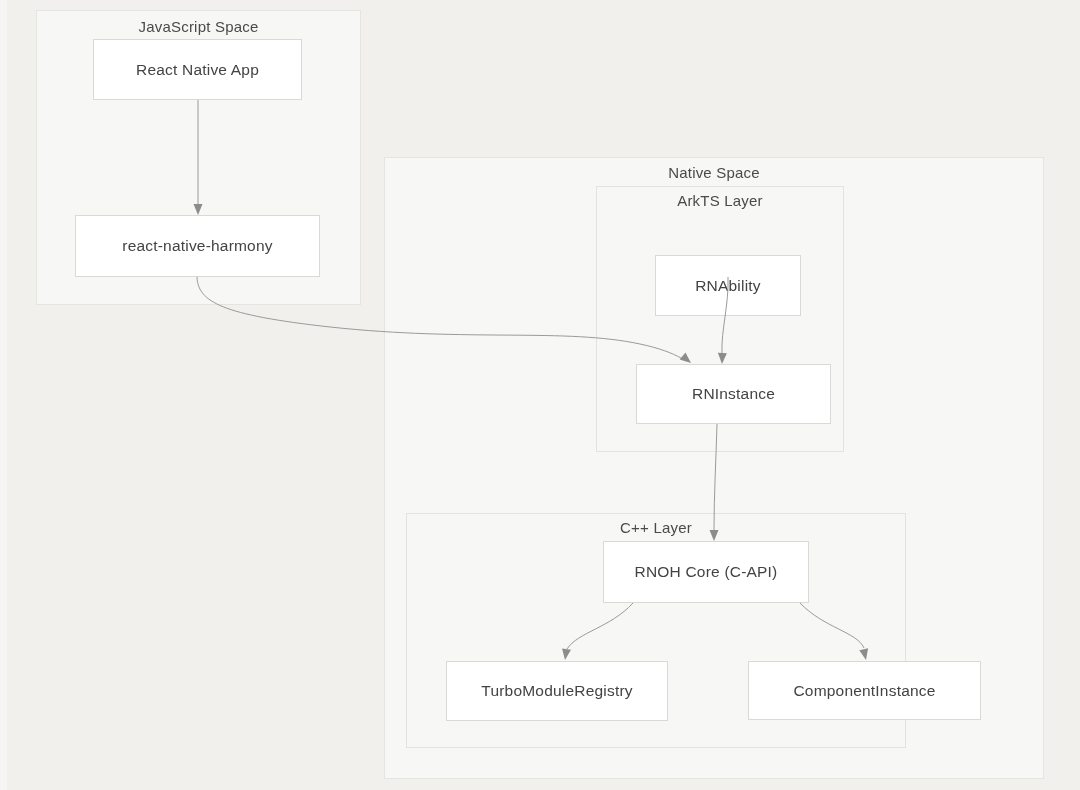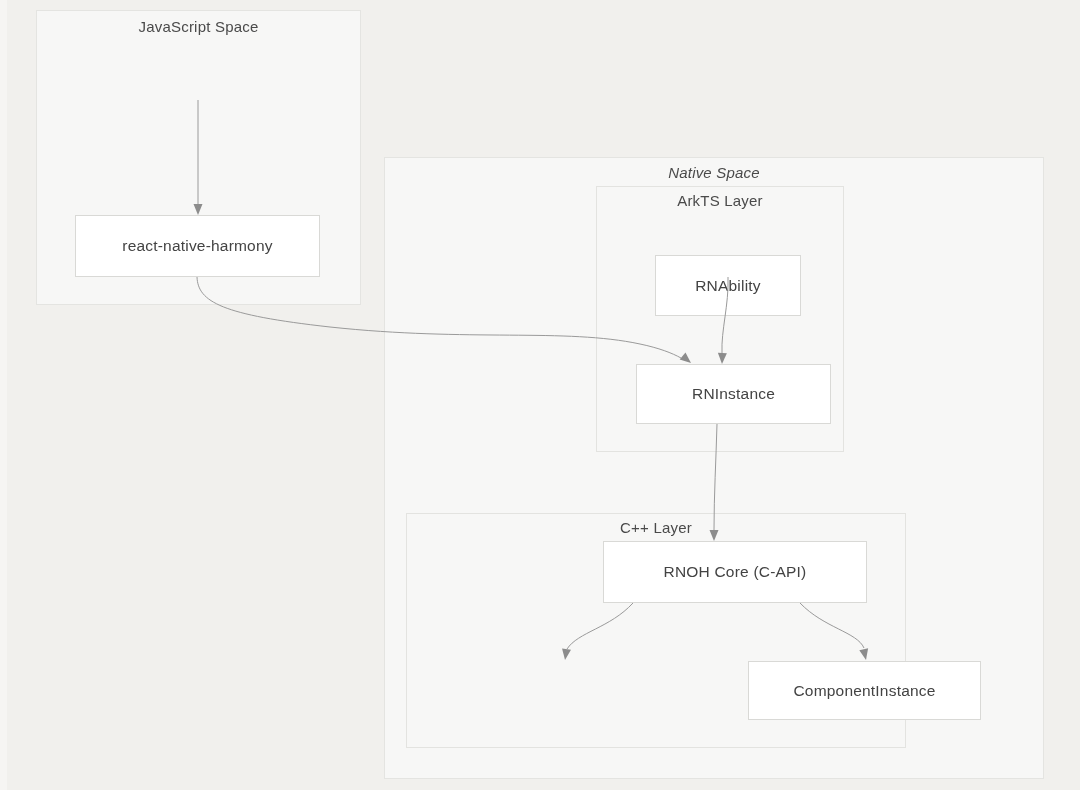--- a/index.html
+++ b/index.html
@@ -34,21 +34,21 @@
     box-sizing: border-box;
   }
   .group-label {
     width: 100%;
     text-align: center;
     font-size: 15px;
     color: #4a4a4a;
     letter-spacing: 0.2px;
   }
   .js-label    { padding-top: 7px; }
-  .ns-label    { padding-top: 6px; font-style: italic; }
+  .ns-label    { padding-top: 6px; }
   .sub-label   { padding-top: 5px; }
   .node {
     position: absolute;
     background: #ffffff;
     border: 1px solid #d9d9d6;
     box-sizing: border-box;
     display: flex;
     align-items: center;
     justify-content: center;
     font-size: 15.5px;
@@ -89,37 +89,43 @@
   </div>
 
   <div class="subgroup" style="left:596px; top:186px; width:248px; height:266px;">
     <div class="group-label sub-label">ArkTS Layer</div>
   </div>
 
   <div class="subgroup" style="left:406px; top:513px; width:500px; height:235px;">
     <div class="group-label sub-label">C++ Layer</div>
   </div>
 
+  <div class="node" style="left:93px; top:39px; width:209px; height:61px;">
+    <span>React Native App</span>
+  </div>
 
   <div class="node" style="left:75px; top:215px; width:245px; height:62px;">
     <span>react-native-harmony</span>
   </div>
 
   <div class="node" style="left:655px; top:215px; width:146px; height:61px;margin-top:40px;">
     <span>RNAbility</span>
   </div>
 
   <div class="node" style="left:636px; top:364px; width:195px; height:60px;">
     <span>RNInstance</span>
   </div>
 
-  <div class="node" style="left:603px; top:541px; width:264px; height:62px;">
+  <div class="node" style="left:603px; top:541px; width:206px; height:62px;">
     <span>RNOH Core (C-API)</span>
   </div>
 
+  <div class="node" style="left:446px; top:661px; width:222px; height:60px;">
+    <span>TurboModuleRegistry</span>
+  </div>
 
   <div class="node" style="left:748px; top:661px; width:233px; height:59px;text-align:center;">
     <span>ComponentInstance</span>
   </div>
 
   <svg class="edges-layer" viewBox="0 0 1080 790">
 
     <g>
       <path d="M198,100 L198,205"></path>
       <polygon points="-11,-4.5 -11,4.5 0,0" transform="translate(198,215) rotate(90)"></polygon>

